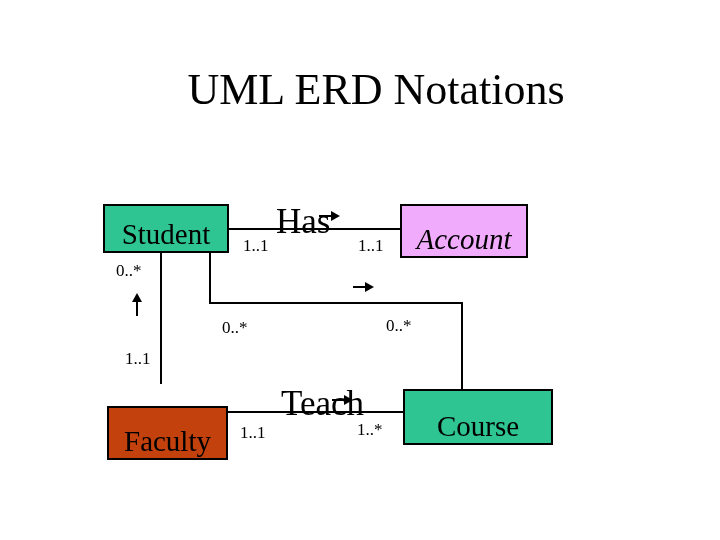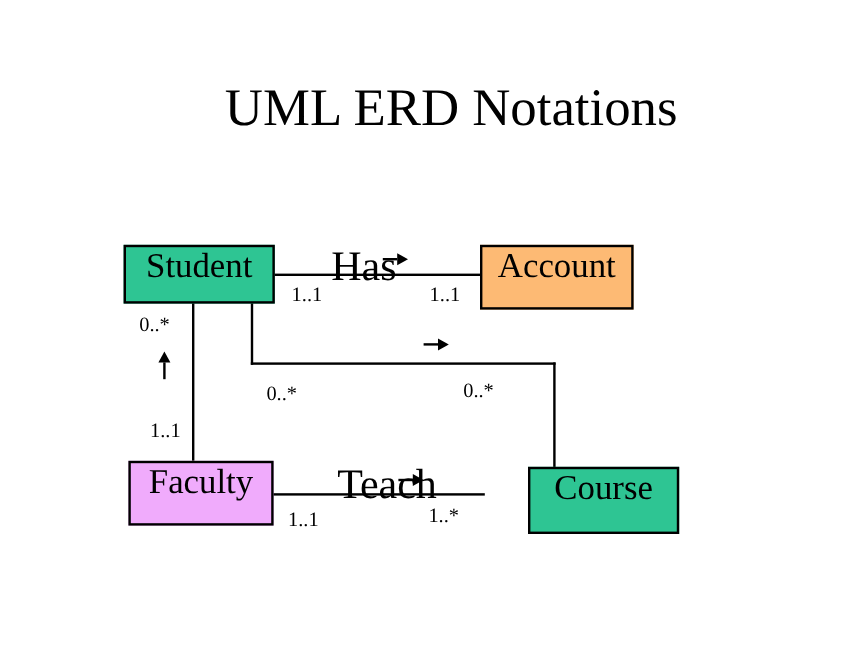--- a/index.html
+++ b/index.html
@@ -20,29 +20,29 @@
     text-align: center;
     font-size: 44px;
     line-height: 1.1;
     white-space: nowrap;
   }
   .entity {
     position: absolute;
     background: #2ec593;
     border: 2px solid #701a75;
     display: flex;
-    align-items: flex-start;
+    align-items: flex-end;
     justify-content: center;
     font-size: 29px;
     box-sizing: border-box;
   }
   #student { left: 103px; top: 204px; width: 126px; height: 49px; }
   #account { left: 400px; top: 204px; width: 128px; height: 54px; }
   #faculty { left: 107px; top: 384px; width: 121px; height: 54px; }
-  #course  { left: 403px; top: 389px; width: 126px; height: 56px; margin-left: 37px; }
+  #course  { left: 403px; top: 389px; width: 150px; height: 56px; }
 
   .line { position: absolute; background: #000; }
   #has-line     { left: 227px; top: 228px; width: 174px; height: 2px; }
   #advise-line  { left: 160px; top: 252px; width: 2px;  height: 132px; }
   #enroll-stub  { left: 209px; top: 252px; width: 2px;  height: 52px; }
   #enroll-hline { left: 209px; top: 302px; width: 254px; height: 2px; }
   #enroll-vline { left: 461px; top: 302px; width: 2px;  height: 88px; }
   #teach-line   { left: 227px; top: 411px; width: 177px; height: 2px; }
 
   .rel-label { position: absolute; font-size: 35px; line-height: 1.15; white-space: nowrap; }
@@ -104,24 +104,24 @@
   <div class="line" id="has-line"></div>
   <div class="line" id="advise-line"></div>
   <div class="line" id="enroll-stub"></div>
   <div class="line" id="enroll-hline"></div>
   <div class="line" id="enroll-vline"></div>
   <div class="line" id="teach-line"></div>
 
   <div class="entity" id="student" style="background: rgb(46, 197, 147); border-color: rgb(0, 0, 0);">
     <span>Student</span>
   </div>
-  <div class="entity" id="account" style="background: #fdba74; border-color: rgb(0, 0, 0);">
+  <div class="entity" id="account" style="background: #f0abfc; border-color: rgb(0, 0, 0); font-style: italic;">
     <span>Account</span>
   </div>
-  <div class="entity" id="faculty" style="background: #f0abfc; border-color: rgb(0, 0, 0);">
+  <div class="entity" id="faculty" style="background: #c2410c; border-color: rgb(0, 0, 0); margin-top: 22px;">
     <span>Faculty</span>
   </div>
   <div class="entity" id="course" style="background: rgb(46, 197, 147); border-color: rgb(0, 0, 0);">
     <span>Course</span>
   </div>
 
   <div class="rel-label" id="has-label">Has</div>
   <div class="arrow-right" id="has-arrow"></div>
 
   <div class="arrow-right" id="enroll-arrow"></div>

